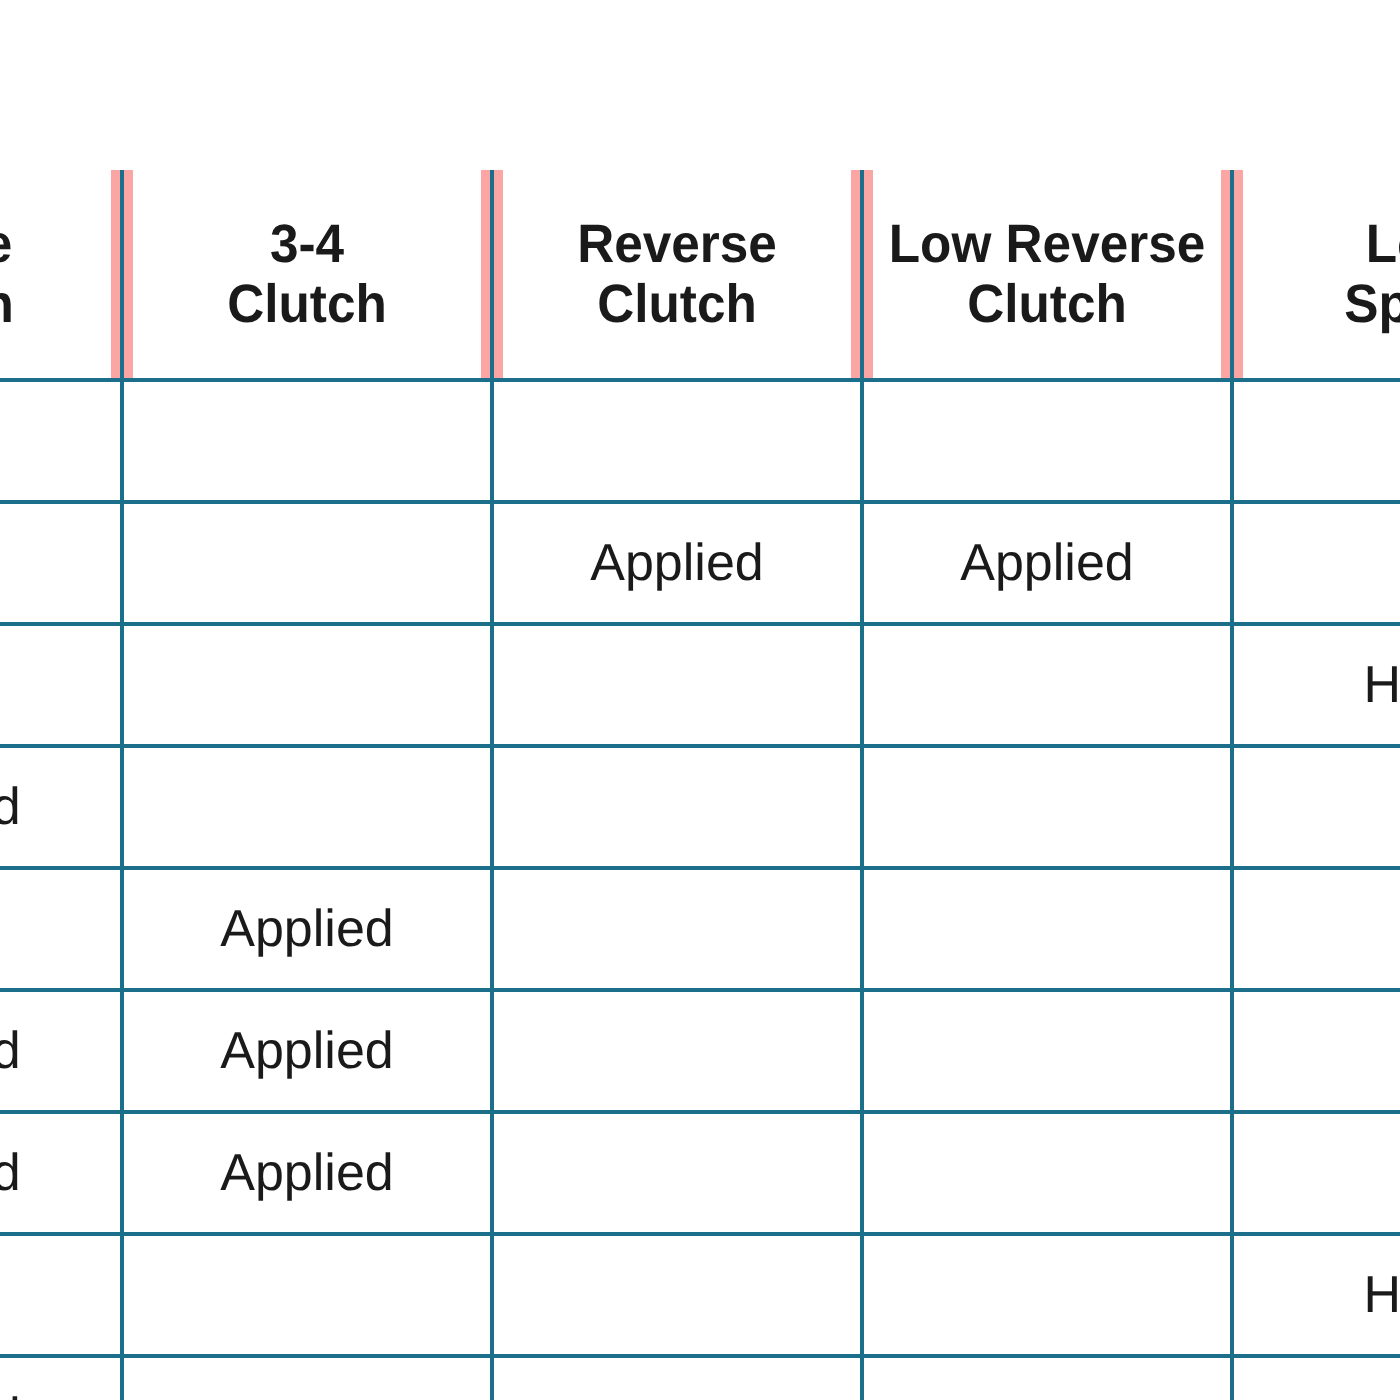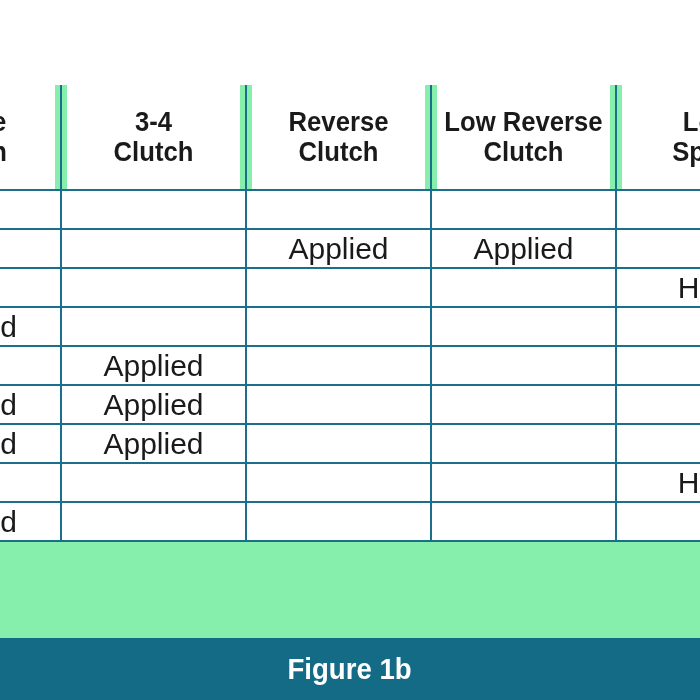--- a/index.html
+++ b/index.html
@@ -57,21 +57,21 @@
     transform:scaleX(0.92);
     transform-origin:center;
     white-space:nowrap;
   }
 
   
   .table-area {
     position:absolute;
     left:0; top:85px;
     width:700px; height:553px;
-    background:#86efac;
+    background:#fca5a5;
   }
   table.grid {
     border-collapse:collapse;
     table-layout:fixed;
     
     position:absolute;
     left:-128px;
     top:0;
     width:928px;
   }
@@ -88,24 +88,24 @@
   th.hdr {
     height:105px;
     font-family:"Liberation Sans Narrow","Liberation Sans", sans-serif;
     font-weight:bold;
     font-size:27px;
     line-height:1.12;
     color:#1a1a1a;
     transform:scaleX(0.95);
   }
   td.cell {
-    height:39px;
+    height:61px;
     font-family:"Liberation Sans Narrow","Liberation Sans", sans-serif;
     font-weight:normal;
-    font-size:30px;
+    font-size:26px;
     color:#1a1a1a;
     white-space:nowrap;
   }
 
   
   col.c-range { width:188px; }
   col.c-std   { width:185px; }
   col.c-last  { width:185px; }
 </style>
 </head>
@@ -211,17 +211,14 @@
             <td class="cell">Applied</td>
             <td class="cell"></td>
             <td class="cell"></td>
             <td class="cell"></td>
             <td class="cell"></td>
           </tr>
         </tbody>
     </table>
   </div>
 
-  <div class="footer-bar">
-    <span class="footer-text">Figure 1b</span>
-  </div>
 
 </div>
 
 </body></html>

